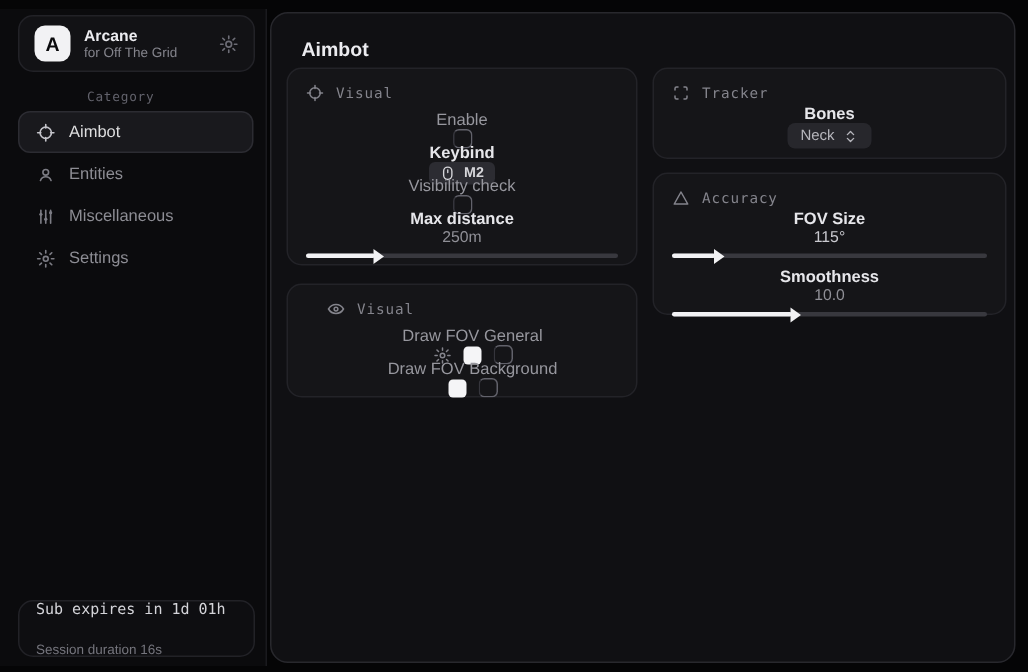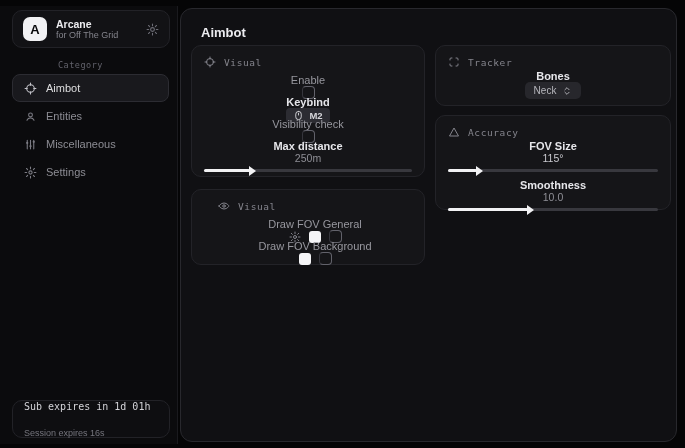--- a/index.html
+++ b/index.html
@@ -190,21 +190,21 @@
           <circle cx="12" cy="12" r="3"></circle>
           <path d="M12 2v3M12 19v3M2 12h3M19 12h3M4.6 4.6l2.1 2.1M17.3 17.3l2.1 2.1M19.4 4.6l-2.1 2.1M6.7 17.3l-2.1 2.1"></path>
         </svg>
       </span>
       <span>Settings</span>
     </div>
   </div>
 
   <div class="sub-card">
     <div class="sub-line1">Sub expires in 1d 01h</div>
-    <div class="sub-line2">Session expires 16s</div>
+    <div class="sub-line2">Session duration 16s</div>
   </div>
 </div>
 
 <div class="main">
   <div class="main-title">Aimbot</div>
 
   <div class="card card-general">
     <div class="card-header">
       <span class="hicon">
         <svg width="12" height="12" viewBox="0 0 24 24" fill="none" stroke="currentColor" stroke-width="2" stroke-linecap="round">

